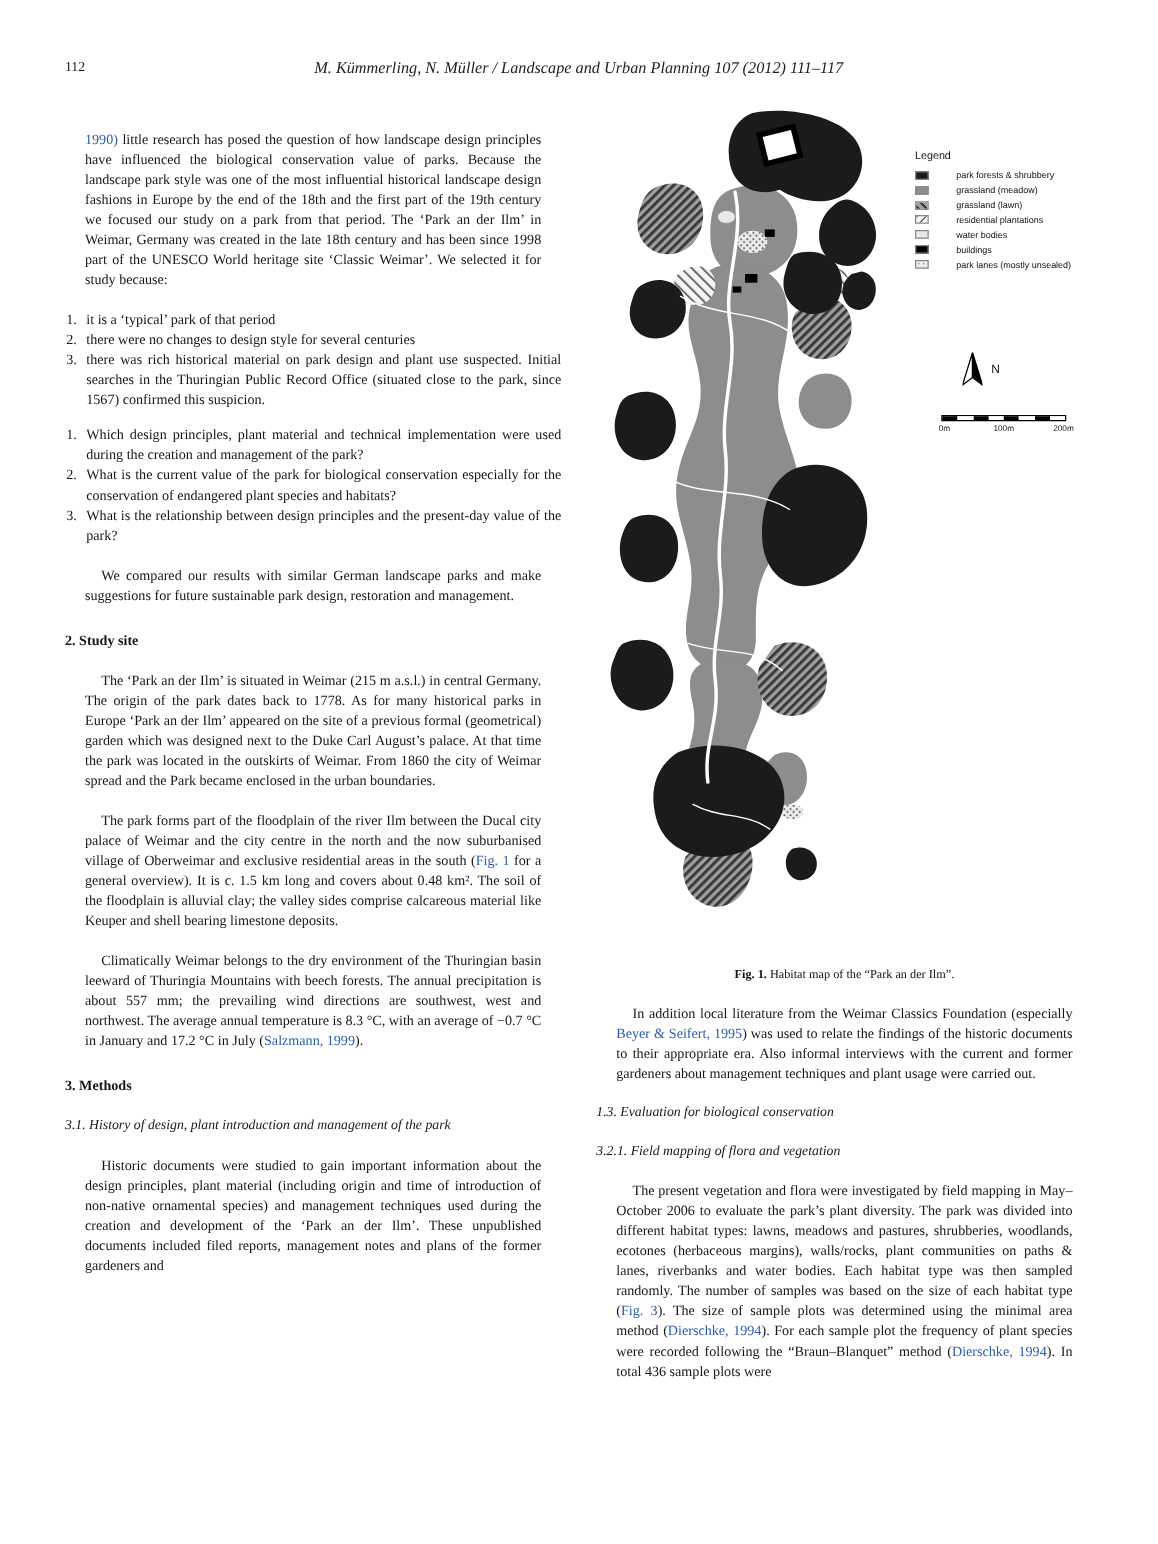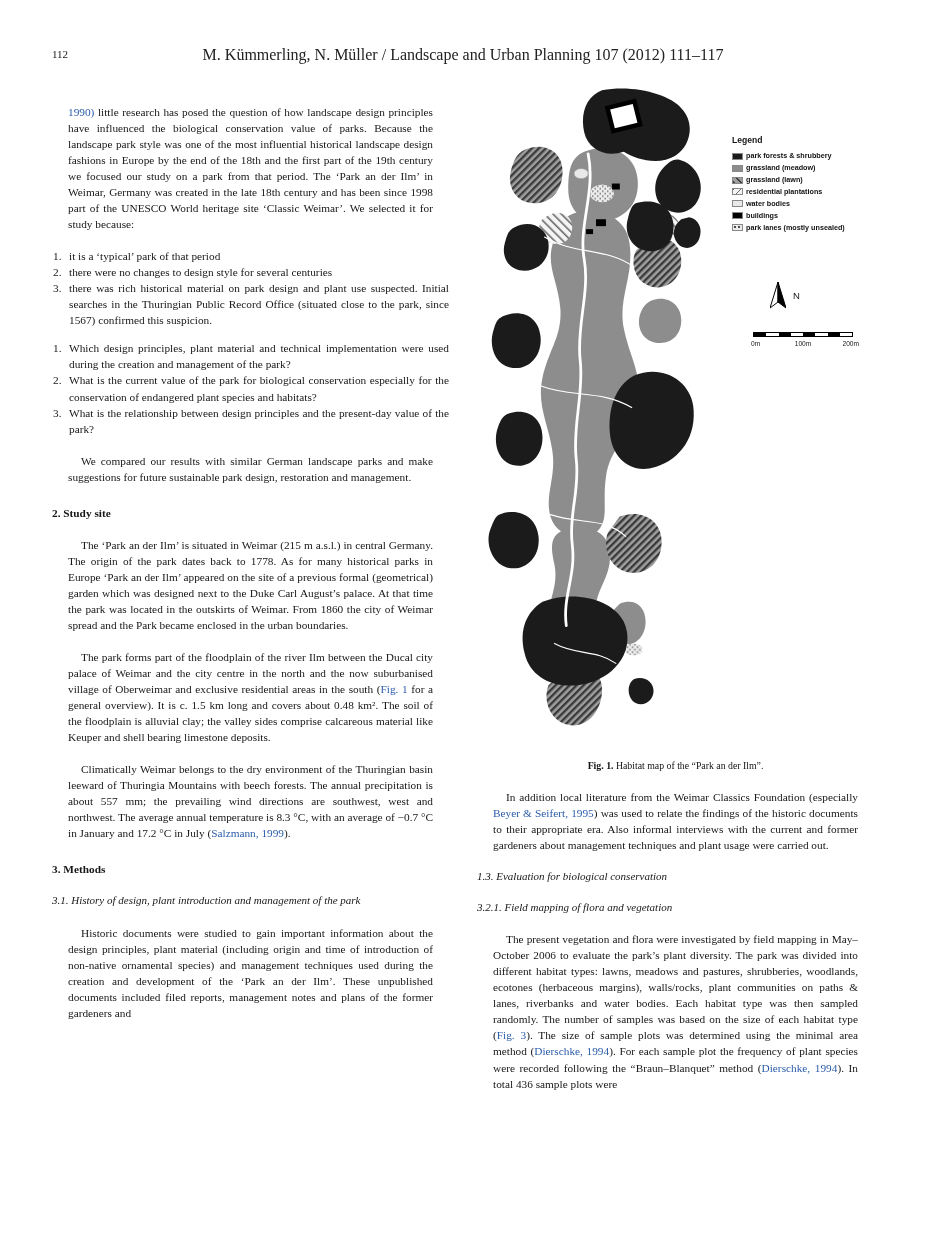--- a/index.html
+++ b/index.html
@@ -7,21 +7,21 @@
   body {
     width:926px; height:1235px; overflow:hidden; position:relative;
     font-family:"Liberation Serif", serif; color:#161616;
     -webkit-font-smoothing:antialiased;
   }
   .page { position:absolute; inset:0; padding:46px 52px 0 52px; }
 
   
   .header { position:relative; height:18px; margin-bottom:24px; }
   .page-num { position:absolute; left:0; top:2px; font-size:11px; }
-  .running-title { text-align:center; font-size:16px; color:#222; }
+  .running-title { text-align:center; font-size:13px; font-style:italic; color:#222; }
 
   
   .columns { display:flex; gap:28px; }
   .col { width:397px; font-size:11.3px; line-height:1.42; text-align:justify; }
   .col p { margin:16px; }
   p.indent { text-indent:13px; }
   .mt { margin-top:13px; }
   .ref-link { color:#2b5caa; text-decoration:none; cursor:pointer; }
 
   ol.num { list-style:none; counter-reset:item; margin:12px 0 0 0; }
@@ -31,41 +31,41 @@
   h2.sec { font-size:11.3px; font-weight:bold; text-align:left; margin:20px 0 13px 0; }
   h3.subsec { font-size:11px; font-weight:normal; font-style:italic; text-align:left; margin:16px 0 11px 0; }
   h3.subsub { margin:15px 0 10px 0; }
 
   
   figure.fig1 { margin:0 0 15px 0; }
   .fig-canvas { position:relative; height:660px; }
   .map-svg { position:absolute; left:8px; top:0; }
 
   .legend { position:absolute; left:255px; top:30px; width:142px; font-family:"Liberation Sans", sans-serif; }
-  .legend-title { font-size:8.6px; font-weight:bold; margin-bottom:6px;margin-top:16px; }
-  .legend-row { display:flex; align-items:center; gap:3px; margin-bottom:4px;font-weight:bold; }
+  .legend-title { font-size:8.6px; font-weight:normal; margin-bottom:6px; }
+  .legend-row { display:flex; align-items:center; gap:22px; margin-bottom:4px; }
   .sw { width:11px; height:7px; display:inline-block; flex:none; border:0.5px solid #888; }
   .sw-lawn { background:repeating-linear-gradient(45deg,#3a3a3a 0 2px,#9f9f9f 2px 5px); }
   .sw-ornamental { background:repeating-linear-gradient(135deg,#6a6a6a 0 1px,#f4f4f4 1px 5px); }
   .sw-lanes { background-color:#ececec; background-image:radial-gradient(#4a4a4a 26%, transparent 27%); background-size:4px 4px; }
   .legend-label { font-size:7.2px; color:#111; line-height:1.1; }
 
   .north { position:absolute; left:293px; top:194px; display:flex; align-items:center; gap:7px; }
   .north-label { font-family:"Liberation Sans", sans-serif; font-size:9.5px; }
 
   .scalebar { position:absolute; left:276px; top:244px; width:100px; }
   .scale-blocks { display:flex; height:5px; border:0.8px solid #000; }
   .sb { flex:1; }
   .sb.k { background:#000; } .sb.w { background:#fff; }
   .scale-labels { position:relative; height:10px; margin-top:2px;
     font-family:"Liberation Sans", sans-serif; font-size:6.6px; }
   .scale-labels span { position:absolute; top:0; }
   .sl0 { left:-2px; } .sl1 { left:50%; transform:translateX(-50%); } .sl2 { right:-6px; }
 
-  .fig-caption { text-align:center; font-size:9.8px; margin-top:11px; color:#111; }
+  .fig-caption { text-align:center; font-size:9.8px; margin-top:25px; color:#111; }
   .fig-caption b { font-weight:bold; }
   .rc-text { margin-top:15px; }
 </style>
 </head>
 <body>
 
 <div class="page">
 
   <div class="header">
     <span class="page-num">112</span>

